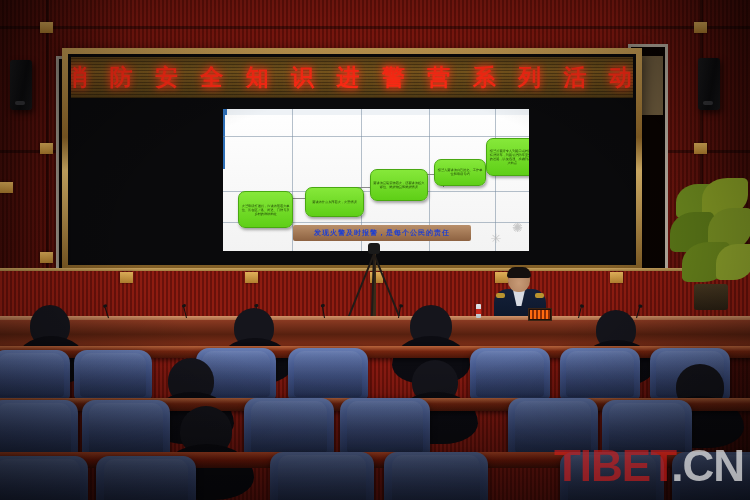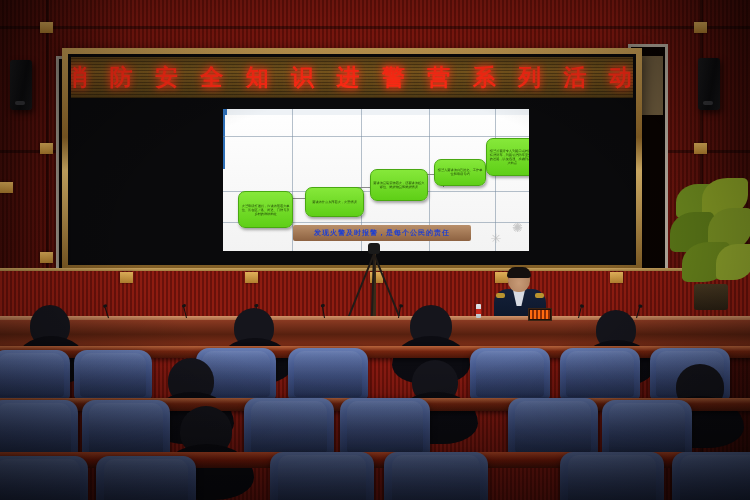--- a/index.html
+++ b/index.html
@@ -291,14 +291,17 @@
   <div class="seat" style="left:-12px;top:456px;width:100px;height:56px;"></div>
   <div class="seat" style="left:96px;top:456px;width:100px;height:56px;"></div>
   <div class="seat" style="left:270px;top:452px;width:104px;height:58px;"></div>
   <div class="seat" style="left:384px;top:452px;width:104px;height:58px;"></div>
   <div class="seat" style="left:560px;top:452px;width:104px;height:58px;"></div>
   <div class="seat" style="left:672px;top:452px;width:104px;height:58px;"></div>
 
   <div id="bottom-dark"></div>
   <div id="vignette"></div>
 
+  <div id="watermark">
+    <span id="wm-a">TIBET</span><span id="wm-b">.CN</span>
+  </div>
 
 </div>
 
 </body></html>

